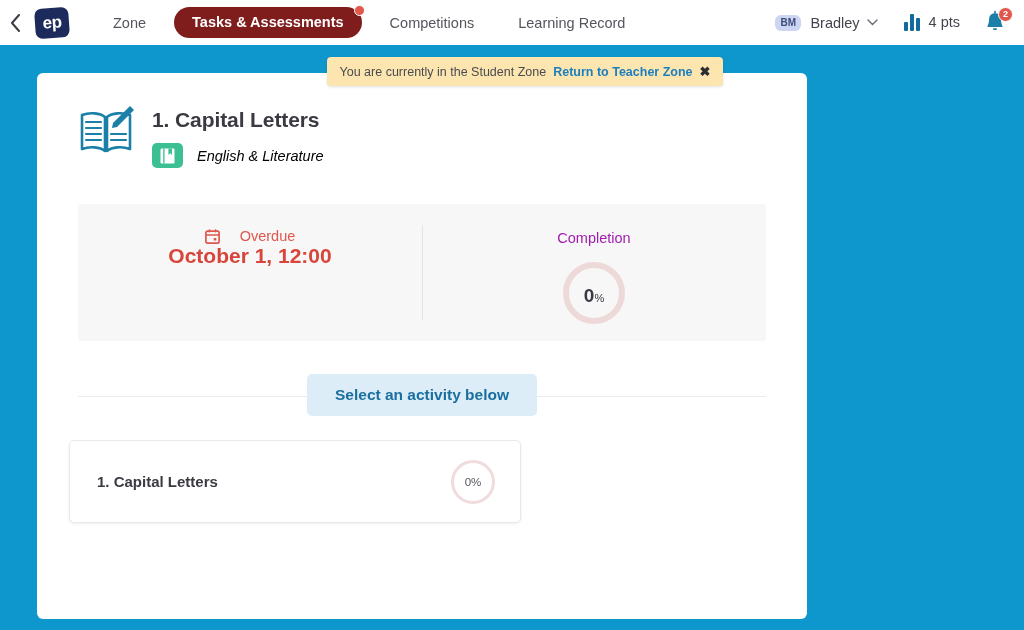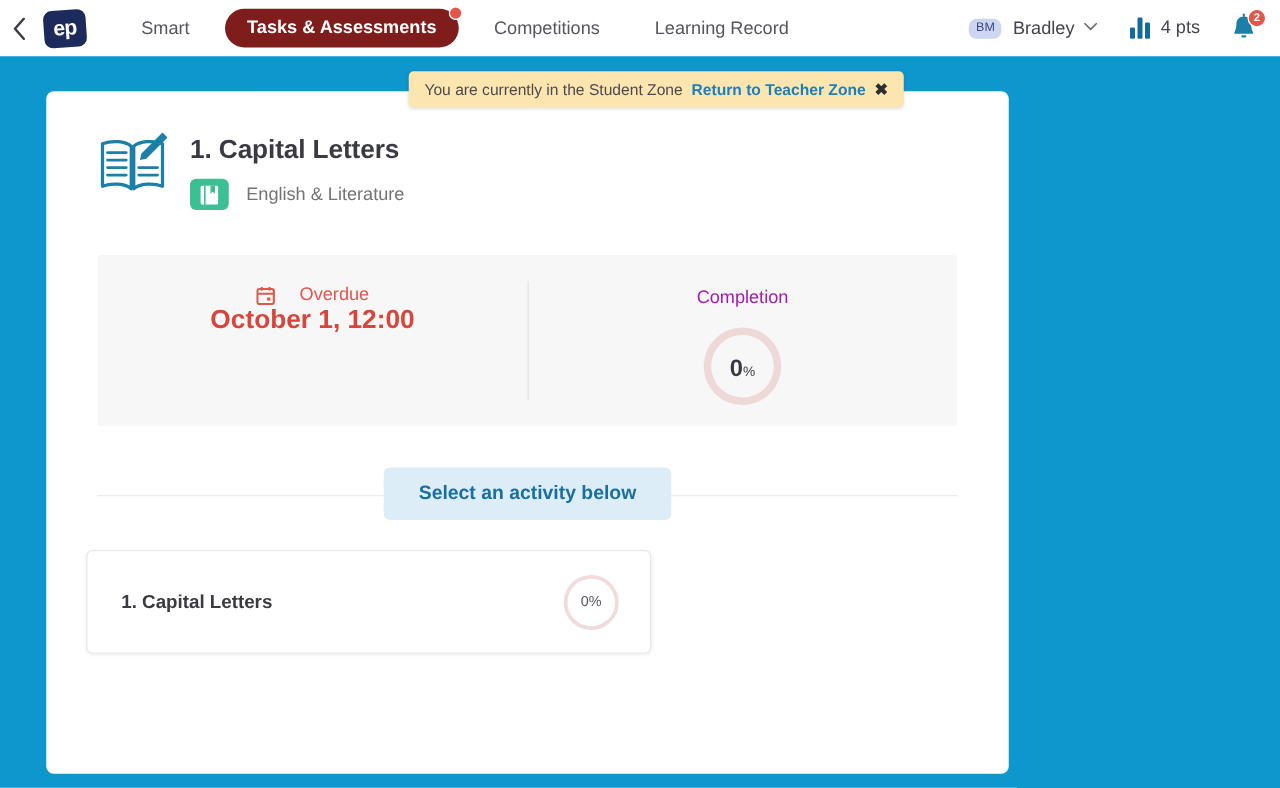--- a/index.html
+++ b/index.html
@@ -48,21 +48,21 @@
     width: 11px; height: 11px; border-radius: 50%;
     background: #e2574c; border: 1px solid #fff;
   }
   .header-right {
     margin-left: auto; display: flex; align-items: center;
     padding-right: 16px; gap: 0;
   }
   .avatar {
     width: 26px; height: 16px; border-radius: 6px;
     background: #ccd6f2; color: #3c4a7c;
-    font-size: 10px; font-weight: normal;
+    font-size: 10px; font-weight: bold;
     display: flex; align-items: center; justify-content: center;
   }
   .user-name {
     font-size: 14.5px; color: #44444c; margin-left: 9px;
   }
   .chev-down {
     margin-left: 7px; color: #6a6a73; font-size: 10px;
   }
   .pts-wrap { display: flex; align-items: flex-start; margin-left: 26px; }
   .bars { display: flex; align-items: flex-end; gap: 2px; height: 17px; }
@@ -111,21 +111,21 @@
   .lesson-title {
     font-size: 21px; font-weight: bold; color: #3a3a42;
     letter-spacing: -0.1px;
   }
   .subject-row { display: flex; align-items: center; margin-top: 11px; }
   .subject-badge {
     width: 31px; height: 25px; border-radius: 5px;
     background: #3bbf93; display: flex; align-items: center; justify-content: center;
     flex: none;
   }
-  .subject-label { font-size: 14.5px; color: #737373; margin-left: 14px; }
+  .subject-label { font-size: 14.5px; color: #000000; margin-left: 14px; font-style: italic; }
 
   
   .info-box {
     margin: 36px 41px 0 41px;
     border-radius: 3px; overflow: hidden;
   }
   .info-banner {
     background: #ddeef8; height: 43px;
     display: flex; align-items: center; justify-content: center;
     font-size: 15px; font-weight: bold; color: #1b7fbf;
@@ -203,21 +203,21 @@
     <svg width="11" height="18" viewBox="0 0 11 18">
       <path d="M9 1 L2 9 L9 17" stroke="#3d3d46" stroke-width="2" fill="none" stroke-linecap="round" stroke-linejoin="round"></path>
     </svg>
   </div>
 
   <div class="logo">
     <span>ep</span>
   </div>
 
   <div class="nav">
-    <div class="nav-item">Smart</div>
+    <div class="nav-item">Zone</div>
     <div class="nav-item active">
       <span>Tasks &amp; Assessments</span>
       <span class="nav-dot"></span>
     </div>
     <div class="nav-item">Competitions</div>
     <div class="nav-item">Learning Record</div>
   </div>
 
   <div class="header-right">
     <div class="avatar">BM</div>

